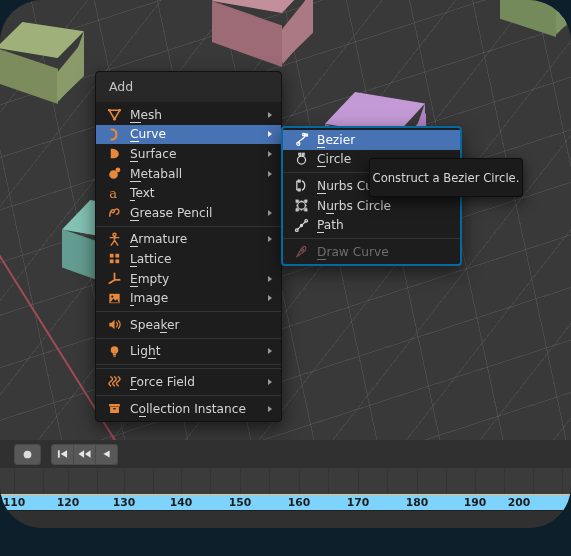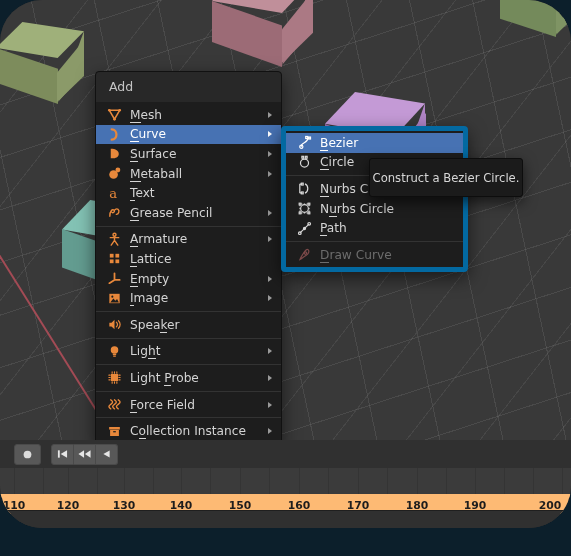--- a/index.html
+++ b/index.html
@@ -49,21 +49,21 @@
   .mrow .lbl u{text-decoration:none;border-bottom:1px solid currentColor;}
   .mrow .arr{position:absolute;right:9px;top:50%;transform:translateY(-50%);
              width:0;height:0;border-left:4px solid #9a9a9a;
              border-top:3.4px solid transparent;border-bottom:3.4px solid transparent;}
   .mrow.sel .arr{border-left-color:#fff;}
   .msep{height:1px;background:#333;margin:3px 0;}
   .mpad{height:3px;}
 
   
   #submenu{position:absolute;left:281px;top:126px;width:177px;
-           background:#1d1d1d;border:5px solid #0369a1;border-radius:4px;
+           background:#1d1d1d;border:2px solid #0369a1;border-radius:4px;
            box-shadow:0 6px 18px rgba(0,0,0,.55);padding:2px 0;}
   #submenu .ico{color:#d8d8d8;}
   #submenu .mrow.sel .ico{color:#ffffff;}
   #submenu .mrow.dis{color:#6d6d6d;}
   #submenu .mrow.dis .ico{color:#7d4a4a;}
 
   
   #tooltip{position:absolute;left:369px;top:158px;width:152px;height:37px;
            background:#1b1b1b;border:1px solid #0d0d0d;border-radius:3px;
            color:#d7d7d7;font-size:11.6px;display:flex;align-items:center;
@@ -78,21 +78,21 @@
         display:flex;align-items:center;justify-content:center;color:#e6e6e6;}
   .tgroup{display:flex;margin-left:10px;}
   .tgroup .tbtn{border-radius:0;border-left:none;width:21px;}
   .tgroup .tbtn:first-child{border-radius:3px 0 0 3px;border-left:1px solid #4a4a4a;}
   .tgroup .tbtn:last-child{border-radius:0 3px 3px 0;}
 
   #tl-track{position:absolute;left:0;top:28px;width:571px;height:26px;
             background:#3b3b3b;overflow:hidden;}
   .tick-v{position:absolute;top:0;width:1px;height:26px;background:#343434;}
   #tl-ruler{position:absolute;left:0;top:54px;width:571px;height:16px;
-            background:#fdba74;border-top:4px solid #fdba74;}
+            background:#7dd3fc;border-top:1px solid #fdba74;}
   .tnum{position:absolute;top:1px;font-size:10.8px;color:#1d1d1d;
         transform:translateX(-50%);font-weight:bold;}
   #tl-bottom{position:absolute;left:0;top:70px;width:571px;height:18px;background:#303030;
              border-top:1px solid #1f1f1f;}
 </style>
 </head>
 <body>
 
 <div id="root">
   <div id="window">
@@ -253,32 +253,20 @@
               <svg width="15" height="15" viewBox="0 0 16 16">
                 <circle cx="8" cy="6.5" r="4" fill="currentColor"></circle>
                 <rect x="6.2" y="10.3" width="3.6" height="1.5" fill="currentColor"></rect>
                 <rect x="6.6" y="12.3" width="2.8" height="1.3" fill="currentColor"></rect>
               </svg>
             </span>
             <span class="lbl">Lig<u>h</u>t</span>
             <span class="arr"></span>
           </div>
           <div class="msep"></div>
-          <div class="mrow">
-            <span class="ico">
-              <svg width="15" height="15" viewBox="0 0 16 16">
-                <rect x="4.2" y="4.2" width="7.6" height="7.6" fill="currentColor"></rect>
-                <g stroke="currentColor" stroke-width="1.2" stroke-linecap="round">
-                  <path d="M5.5 2 L5.5 3.4 M8 2 L8 3.4 M10.5 2 L10.5 3.4 M5.5 12.6 L5.5 14 M8 12.6 L8 14 M10.5 12.6 L10.5 14 M2 5.5 L3.4 5.5 M2 8 L3.4 8 M2 10.5 L3.4 10.5 M12.6 5.5 L14 5.5 M12.6 8 L14 8 M12.6 10.5 L14 10.5"></path>
-                </g>
-              </svg>
-            </span>
-            <span class="lbl">Light <u>P</u>robe</span>
-            <span class="arr"></span>
-          </div>
           <div class="msep"></div>
           <div class="mrow">
             <span class="ico">
               <svg width="15" height="15" viewBox="0 0 16 16" fill="none" stroke="currentColor" stroke-width="1.5" stroke-linecap="round">
                 <path d="M4 3 C6.6 4.6 6.6 6.2 4 7.8 C1.4 9.4 1.4 11 4 12.6"></path>
                 <path d="M8 3 C10.6 4.6 10.6 6.2 8 7.8 C5.4 9.4 5.4 11 8 12.6"></path>
                 <path d="M12 3 C14.6 4.6 14.6 6.2 12 7.8 C9.4 9.4 9.4 11 12 12.6"></path>
               </svg>
             </span>
             <span class="lbl"><u>F</u>orce Field</span>
@@ -430,19 +418,19 @@
       <div id="tl-ruler">
           <div class="tnum" style="left: 14px;">110</div>
           <div class="tnum" style="left: 68px;">120</div>
           <div class="tnum" style="left: 124px;">130</div>
           <div class="tnum" style="left: 181px;">140</div>
           <div class="tnum" style="left: 240px;">150</div>
           <div class="tnum" style="left: 299px;">160</div>
           <div class="tnum" style="left: 358px;">170</div>
           <div class="tnum" style="left: 417px;">180</div>
           <div class="tnum" style="left: 475px;">190</div>
-          <div class="tnum" style="left: 550px;">200</div>
+          <div class="tnum" style="left: 519px;">200</div>
         </div>
       <div id="tl-bottom"></div>
     </div>
 
   </div>
 </div>
 
 </body></html>

